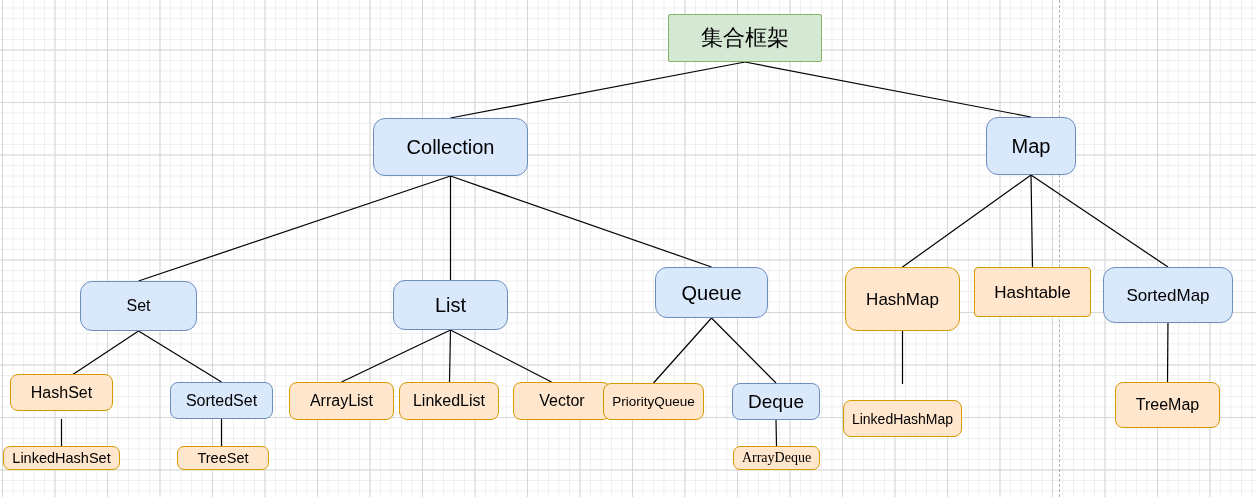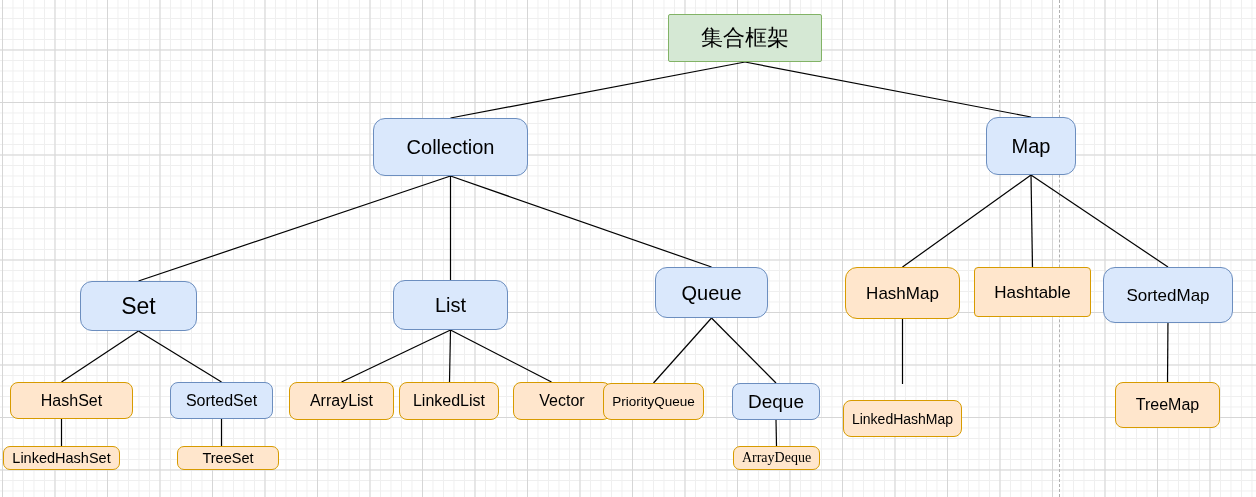--- a/index.html
+++ b/index.html
@@ -75,32 +75,32 @@
       <line x1="1031.0" y1="175" x2="902.5" y2="267" stroke="#000000"></line>
       <line x1="1031.0" y1="175" x2="1032.5" y2="267" stroke="#000000"></line>
       <line x1="1031.0" y1="175" x2="1168.0" y2="267" stroke="#000000"></line>
       <line x1="902.5" y1="317" x2="902.5" y2="384" stroke="#000000"></line>
       <line x1="1168.0" y1="317" x2="1167.5" y2="382" stroke="#000000"></line>
     </svg>
   <div>
       <div class="node" style="left: 668px; top: 14px; width: 154px; height: 48px; font-size: 22px; background: rgb(213, 232, 212); border-color: rgb(130, 179, 102); color: rgb(0, 0, 0); border-radius: 2px;">集合框架</div>
       <div class="node" style="left: 373px; top: 118px; width: 155px; height: 58px; font-size: 20px; background: rgb(218, 232, 252); border-color: rgb(108, 142, 191); color: rgb(0, 0, 0); border-radius: 12px;">Collection</div>
       <div class="node" style="left: 986px; top: 117px; width: 90px; height: 58px; font-size: 20px; background: rgb(218, 232, 252); border-color: rgb(108, 142, 191); color: rgb(0, 0, 0); border-radius: 12px;">Map</div>
-      <div class="node" style="left: 80px; top: 281px; width: 117px; height: 50px; font-size: 23px; background: rgb(218, 232, 252); border-color: rgb(108, 142, 191); color: rgb(0, 0, 0); border-radius: 12px;">Set</div>
+      <div class="node" style="left: 80px; top: 281px; width: 117px; height: 50px; font-size: 16px; background: rgb(218, 232, 252); border-color: rgb(108, 142, 191); color: rgb(0, 0, 0); border-radius: 12px;">Set</div>
       <div class="node" style="left: 393px; top: 280px; width: 115px; height: 50px; font-size: 20px; background: rgb(218, 232, 252); border-color: rgb(108, 142, 191); color: rgb(0, 0, 0); border-radius: 12px;">List</div>
       <div class="node" style="left: 655px; top: 267px; width: 113px; height: 51px; font-size: 20px; background: rgb(218, 232, 252); border-color: rgb(108, 142, 191); color: rgb(0, 0, 0); border-radius: 12px;">Queue</div>
-      <div class="node" style="left: 845px; top: 267px; width: 115px; height: 52px; font-size: 17px; background: rgb(255, 230, 204); border-color: rgb(215, 155, 0); color: rgb(0, 0, 0); border-radius: 12px;">HashMap</div>
+      <div class="node" style="left: 845px; top: 267px; width: 115px; height: 64px; font-size: 17px; background: rgb(255, 230, 204); border-color: rgb(215, 155, 0); color: rgb(0, 0, 0); border-radius: 12px;">HashMap</div>
       <div class="node" style="left: 974px; top: 267px; width: 117px; height: 50px; font-size: 17px; background: rgb(255, 230, 204); border-color: rgb(215, 155, 0); color: rgb(0, 0, 0); border-radius: 4px;">Hashtable</div>
       <div class="node" style="left: 1103px; top: 267px; width: 130px; height: 56px; font-size: 17px; background: rgb(218, 232, 252); border-color: rgb(108, 142, 191); color: rgb(0, 0, 0); border-radius: 12px;">SortedMap</div>
-      <div class="node" style="left: 10px; top: 382px; width: 123px; height: 37px; font-size: 16px; background: rgb(255, 230, 204); border-color: rgb(215, 155, 0); color: rgb(0, 0, 0); border-radius: 8px;">HashSet</div>
+      <div class="node" style="left: 10px; top: 374px; width: 103px; height: 37px; font-size: 16px; background: rgb(255, 230, 204); border-color: rgb(215, 155, 0); color: rgb(0, 0, 0); border-radius: 8px;">HashSet</div>
       <div class="node" style="left: 170px; top: 382px; width: 103px; height: 37px; font-size: 16px; background: rgb(218, 232, 252); border-color: rgb(108, 142, 191); color: rgb(0, 0, 0); border-radius: 8px;">SortedSet</div>
       <div class="node" style="left: 289px; top: 382px; width: 105px; height: 38px; font-size: 16px; background: rgb(255, 230, 204); border-color: rgb(215, 155, 0); color: rgb(0, 0, 0); border-radius: 8px;">ArrayList</div>
       <div class="node" style="left: 399px; top: 382px; width: 100px; height: 38px; font-size: 16px; background: rgb(255, 230, 204); border-color: rgb(215, 155, 0); color: rgb(0, 0, 0); border-radius: 8px;">LinkedList</div>
       <div class="node" style="left: 513px; top: 382px; width: 98px; height: 38px; font-size: 16px; background: rgb(255, 230, 204); border-color: rgb(215, 155, 0); color: rgb(0, 0, 0); border-radius: 8px;">Vector</div>
       <div class="node" style="left: 603px; top: 383px; width: 101px; height: 37px; font-size: 13.5px; background: rgb(255, 230, 204); border-color: rgb(215, 155, 0); color: rgb(0, 0, 0); border-radius: 8px;">PriorityQueue</div>
       <div class="node" style="left: 732px; top: 383px; width: 88px; height: 37px; font-size: 19px; background: rgb(218, 232, 252); border-color: rgb(108, 142, 191); color: rgb(0, 0, 0); border-radius: 8px;">Deque</div>
       <div class="node" style="left: 3px; top: 446px; width: 117px; height: 24px; font-size: 14.5px; background: rgb(255, 230, 204); border-color: rgb(215, 155, 0); color: rgb(0, 0, 0); border-radius: 7px;">LinkedHashSet</div>
-      <div class="node" style="left: 177px; top: 446px; width: 102px; height: 24px; font-size: 14.5px; background: rgb(255, 230, 204); border-color: rgb(215, 155, 0); color: rgb(0, 0, 0); border-radius: 7px;">TreeSet</div>
+      <div class="node" style="left: 177px; top: 446px; width: 92px; height: 24px; font-size: 14.5px; background: rgb(255, 230, 204); border-color: rgb(215, 155, 0); color: rgb(0, 0, 0); border-radius: 7px;">TreeSet</div>
       <div class="node" style="left: 733px; top: 446px; width: 87px; height: 24px; font-size: 14px; background: rgb(255, 230, 204); border-color: rgb(215, 155, 0); color: rgb(0, 0, 0); border-radius: 7px; font-family: Liberation Serif, serif;">ArrayDeque</div>
       <div class="node" style="left: 843px; top: 384px; width: 119px; height: 37px; font-size: 14px; background: rgb(255, 230, 204); border-color: rgb(215, 155, 0); color: rgb(0, 0, 0); border-radius: 8px; margin-top: 16px;">LinkedHashMap</div>
       <div class="node" style="left: 1115px; top: 382px; width: 105px; height: 46px; font-size: 16px; background: rgb(255, 230, 204); border-color: rgb(215, 155, 0); color: rgb(0, 0, 0); border-radius: 8px;">TreeMap</div>
     </div>
 </div>
 
 </body></html>

